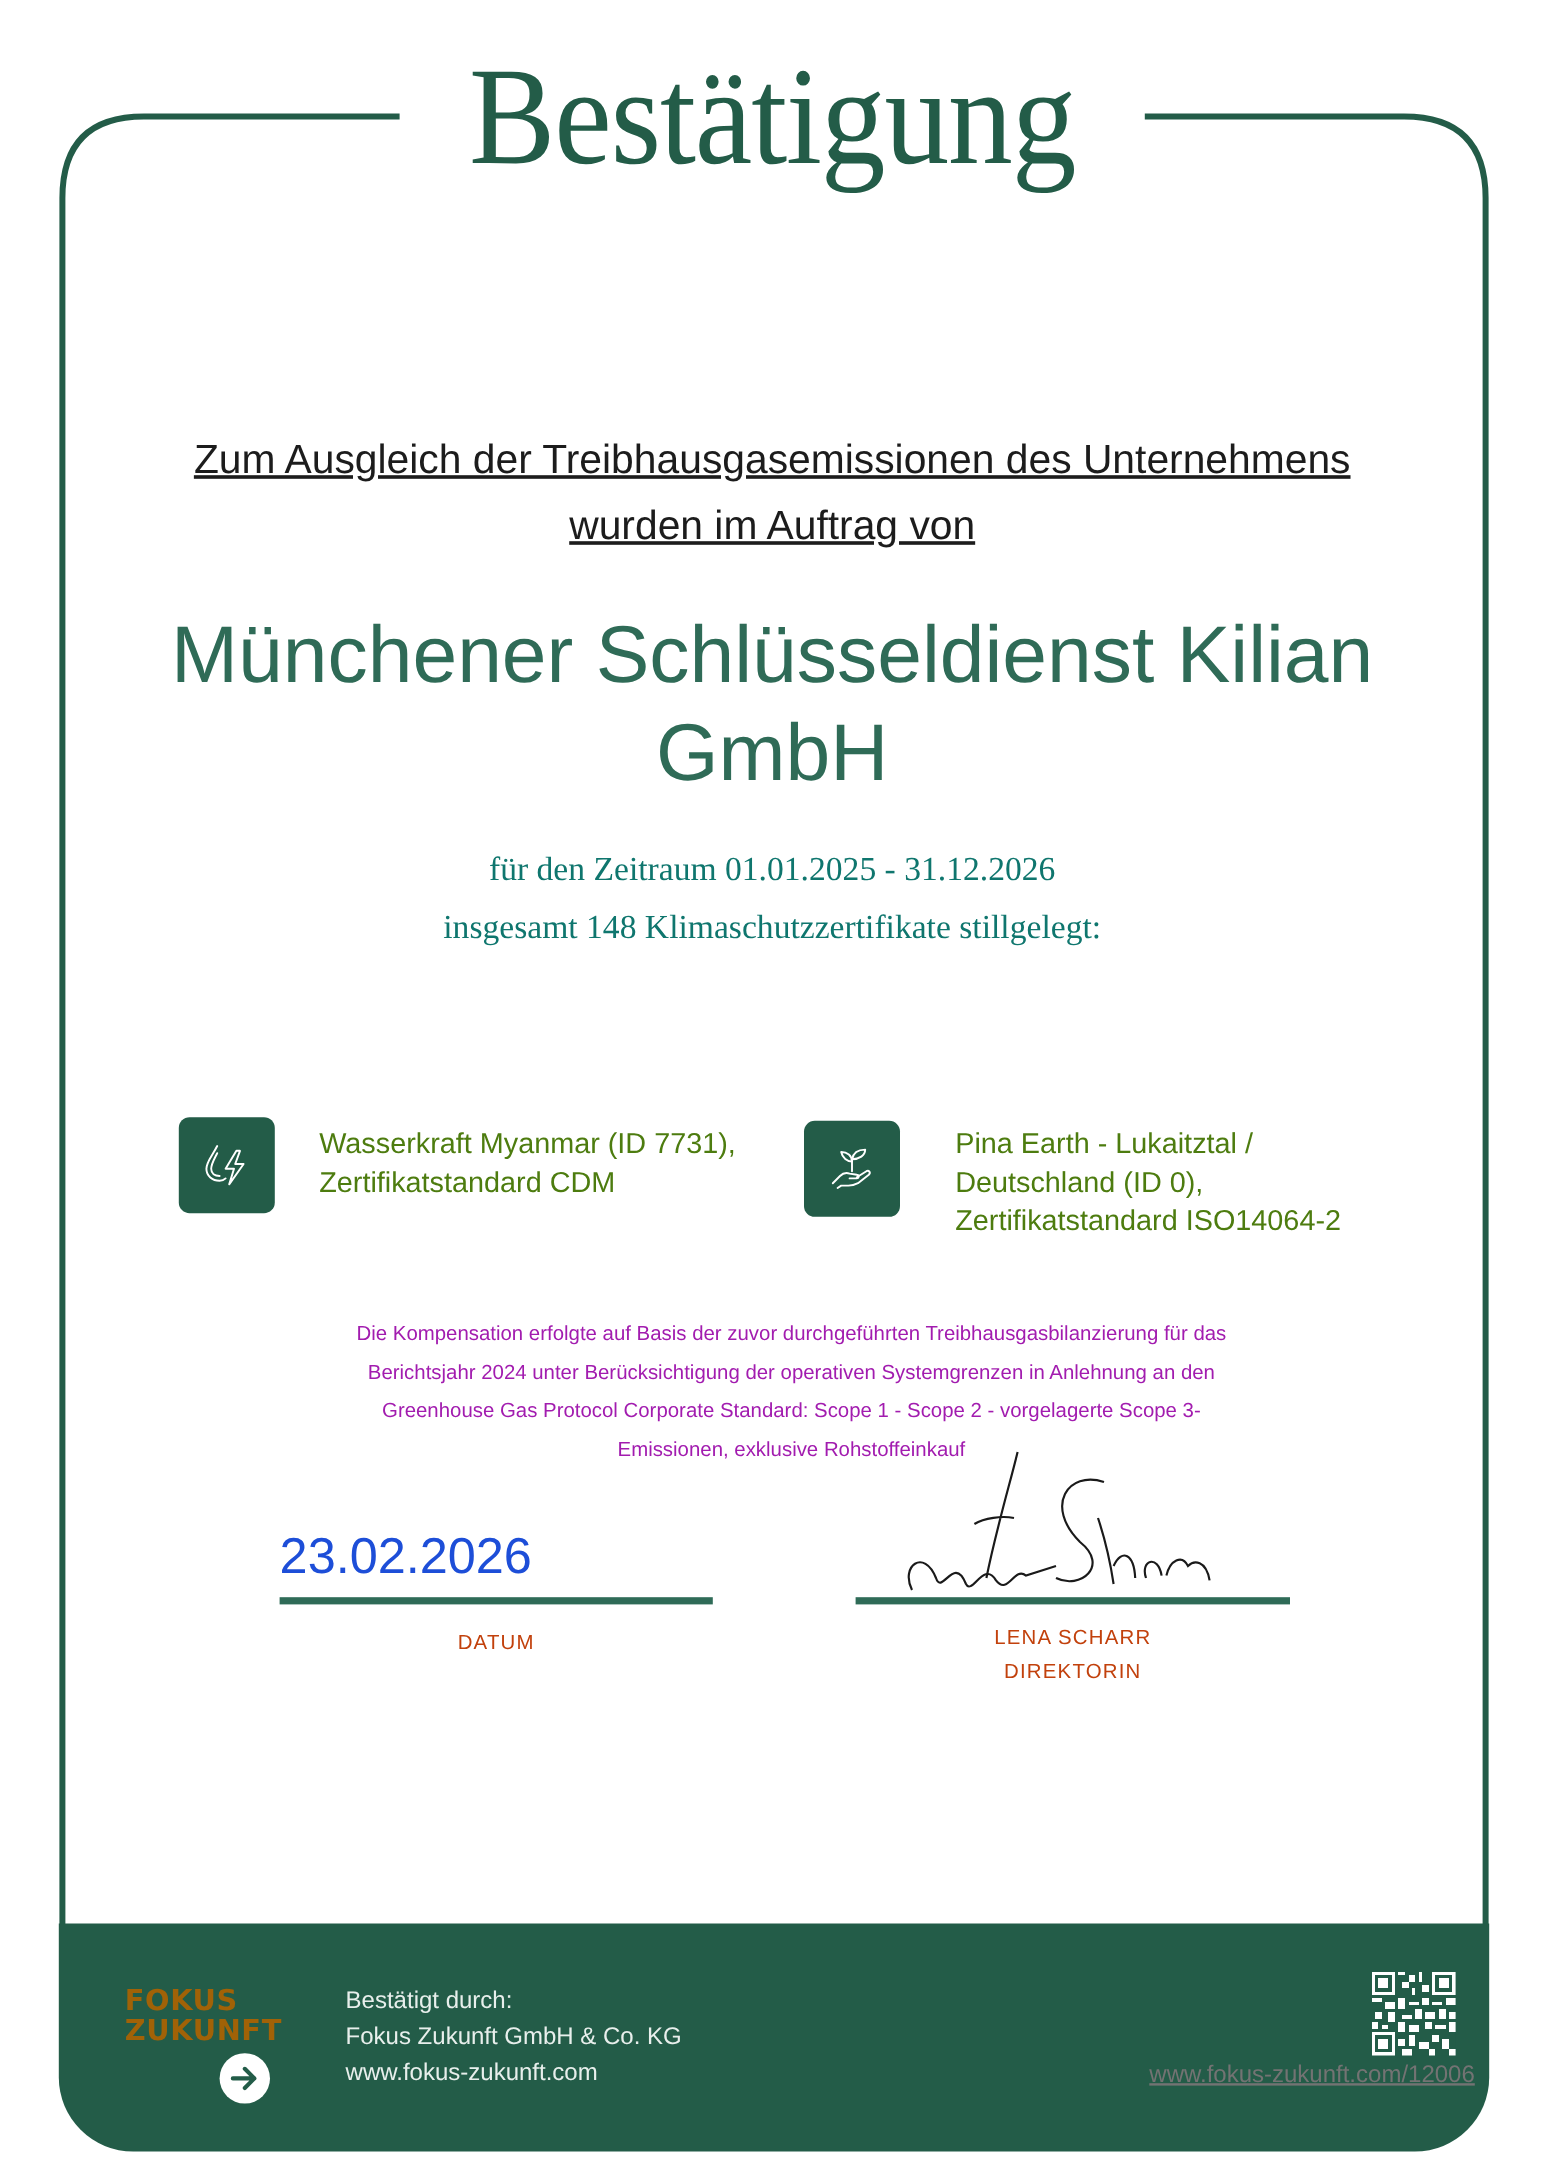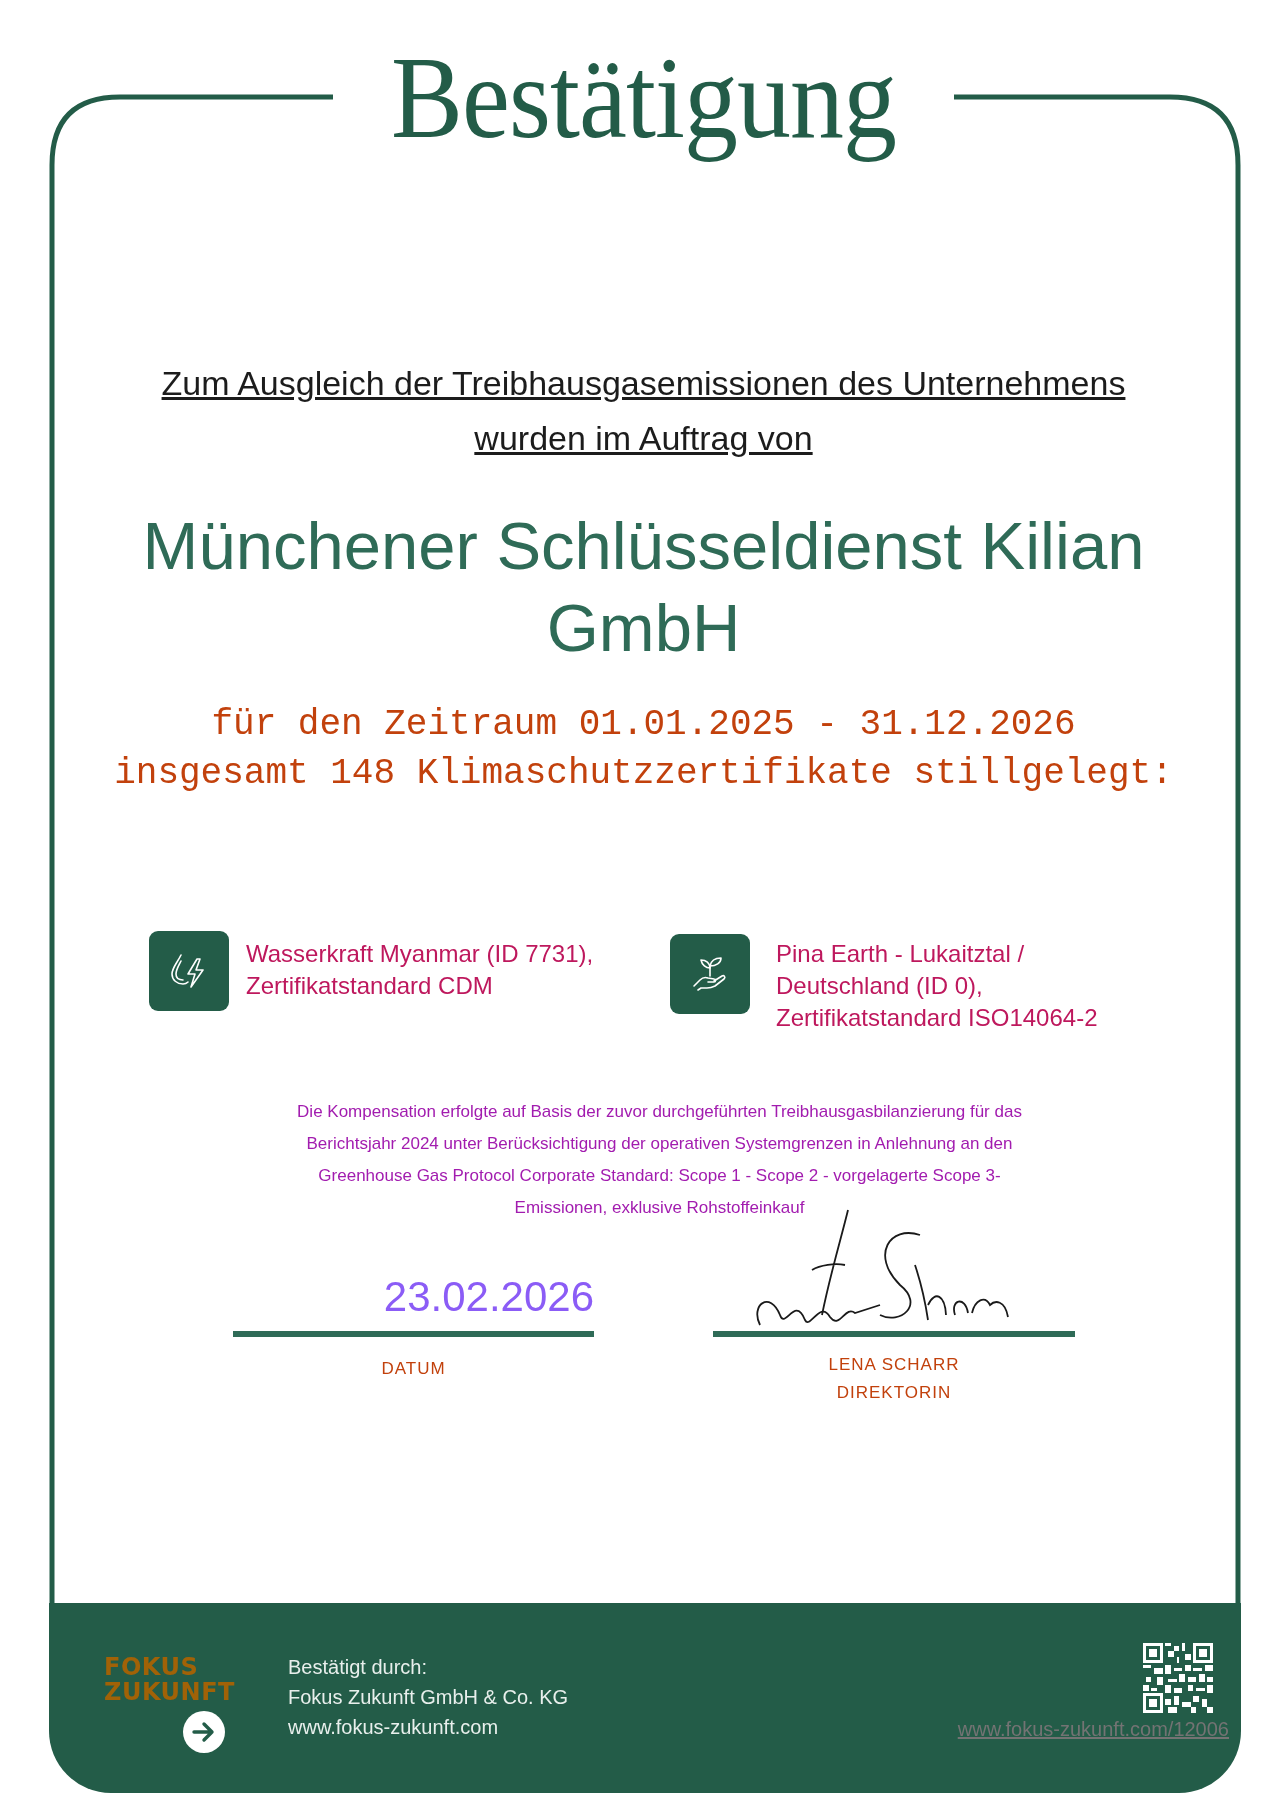--- a/index.html
+++ b/index.html
@@ -3,25 +3,25 @@
 <meta charset="utf-8">
 <style>
   html, body { margin: 0; padding: 0; background: #ffffff; }
   body { width: 1287px; height: 1820px; position: relative; overflow: hidden; font-family: "DejaVu Sans", "Liberation Sans", sans-serif; color: #1a1a1a; }
   .abs { position: absolute; }
   .frame-svg { position: absolute; left: 0; top: 0; }
   .title { position: absolute; left: 0; width: 1287px; top: 38px; text-align: center; font-family: "Liberation Serif", "DejaVu Serif", serif; font-size: 116px; line-height: 120px; color: #235c48; letter-spacing: -1px; transform: scaleX(0.93); }
   .center-block { position: absolute; left: 60px; width: 1167px; text-align: center; }
   .intro { top: 356px; font-size: 34px; line-height: 55px; color: #1c1c1c; font-family: "Liberation Sans", sans-serif; text-decoration: underline; }
   .company { top: 505px; font-size: 67px; line-height: 82px; color: #2f6b57; font-family: "Liberation Sans", sans-serif; text-align: center; }
-  .period { top: 700px; font-size: 36px; line-height: 49px; color: #c2410c; font-family: Liberation Mono, monospace; }
+  .period { top: 700px; font-size: 28px; line-height: 49px; color: #0f766e; font-family: Liberation Serif, serif; }
   .proj-icon { position: absolute; width: 80px; height: 80px; background: #235c48; border-radius: 9px; display: flex; align-items: center; justify-content: center; }
-  .proj-text { position: absolute; font-size: 24px; line-height: 32px; color: #be185d; font-family: "Liberation Sans", sans-serif; }
+  .proj-text { position: absolute; font-size: 24px; line-height: 32px; color: #4d7c0f; font-family: "Liberation Sans", sans-serif; margin-left: 20px; }
   .note { top: 1096px; left: 186px; width: 947px; font-size: 17px; line-height: 32px; color: #a21caf; font-family: "Liberation Sans", sans-serif; }
-  .date { position: absolute; left: 233px; width: 361px; top: 1273px; text-align: right; font-size: 42px; color: #8b5cf6; font-family: "Liberation Sans", sans-serif; }
+  .date { position: absolute; left: 233px; width: 361px; top: 1273px; text-align: left; font-size: 42px; color: #1d4ed8; font-family: "Liberation Sans", sans-serif; }
   .sig-line { position: absolute; height: 6px; background: #2f6b57; top: 1331px; }
   .caption { position: absolute; text-align: center; font-size: 17px; letter-spacing: 1px; color: #c2410c; font-family: Liberation Sans, sans-serif; line-height: 28px; }
   .footer { position: absolute; left: 49px; top: 1603px; width: 1192px; height: 190px; background: #235c48; border-radius: 0 0 62px 62px; }
   .logo { position: absolute; left: 104px; top: 1655px; color: #a16207; font-family: "DejaVu Sans", sans-serif; font-weight: bold; font-size: 24px; line-height: 25px; letter-spacing: 0.5px; }
   .logo-arrow { position: absolute; left: 183px; top: 1711px; width: 42px; height: 42px; border-radius: 50%; background: #fff; display: flex; align-items: center; justify-content: center; }
   .footer-text { position: absolute; left: 288px; top: 1652px; color: #e8efec; font-size: 20px; line-height: 30px; font-family: "Liberation Sans", sans-serif; }
   .qr { position: absolute; left: 1143px; top: 1643px; width: 70px; height: 70px; }
   .footer-url { position: absolute; right: 58px; top: 1718px; color: #737373; font-size: 20px; text-decoration: underline; font-family: "Liberation Sans", sans-serif; }
 </style>
 </head>

